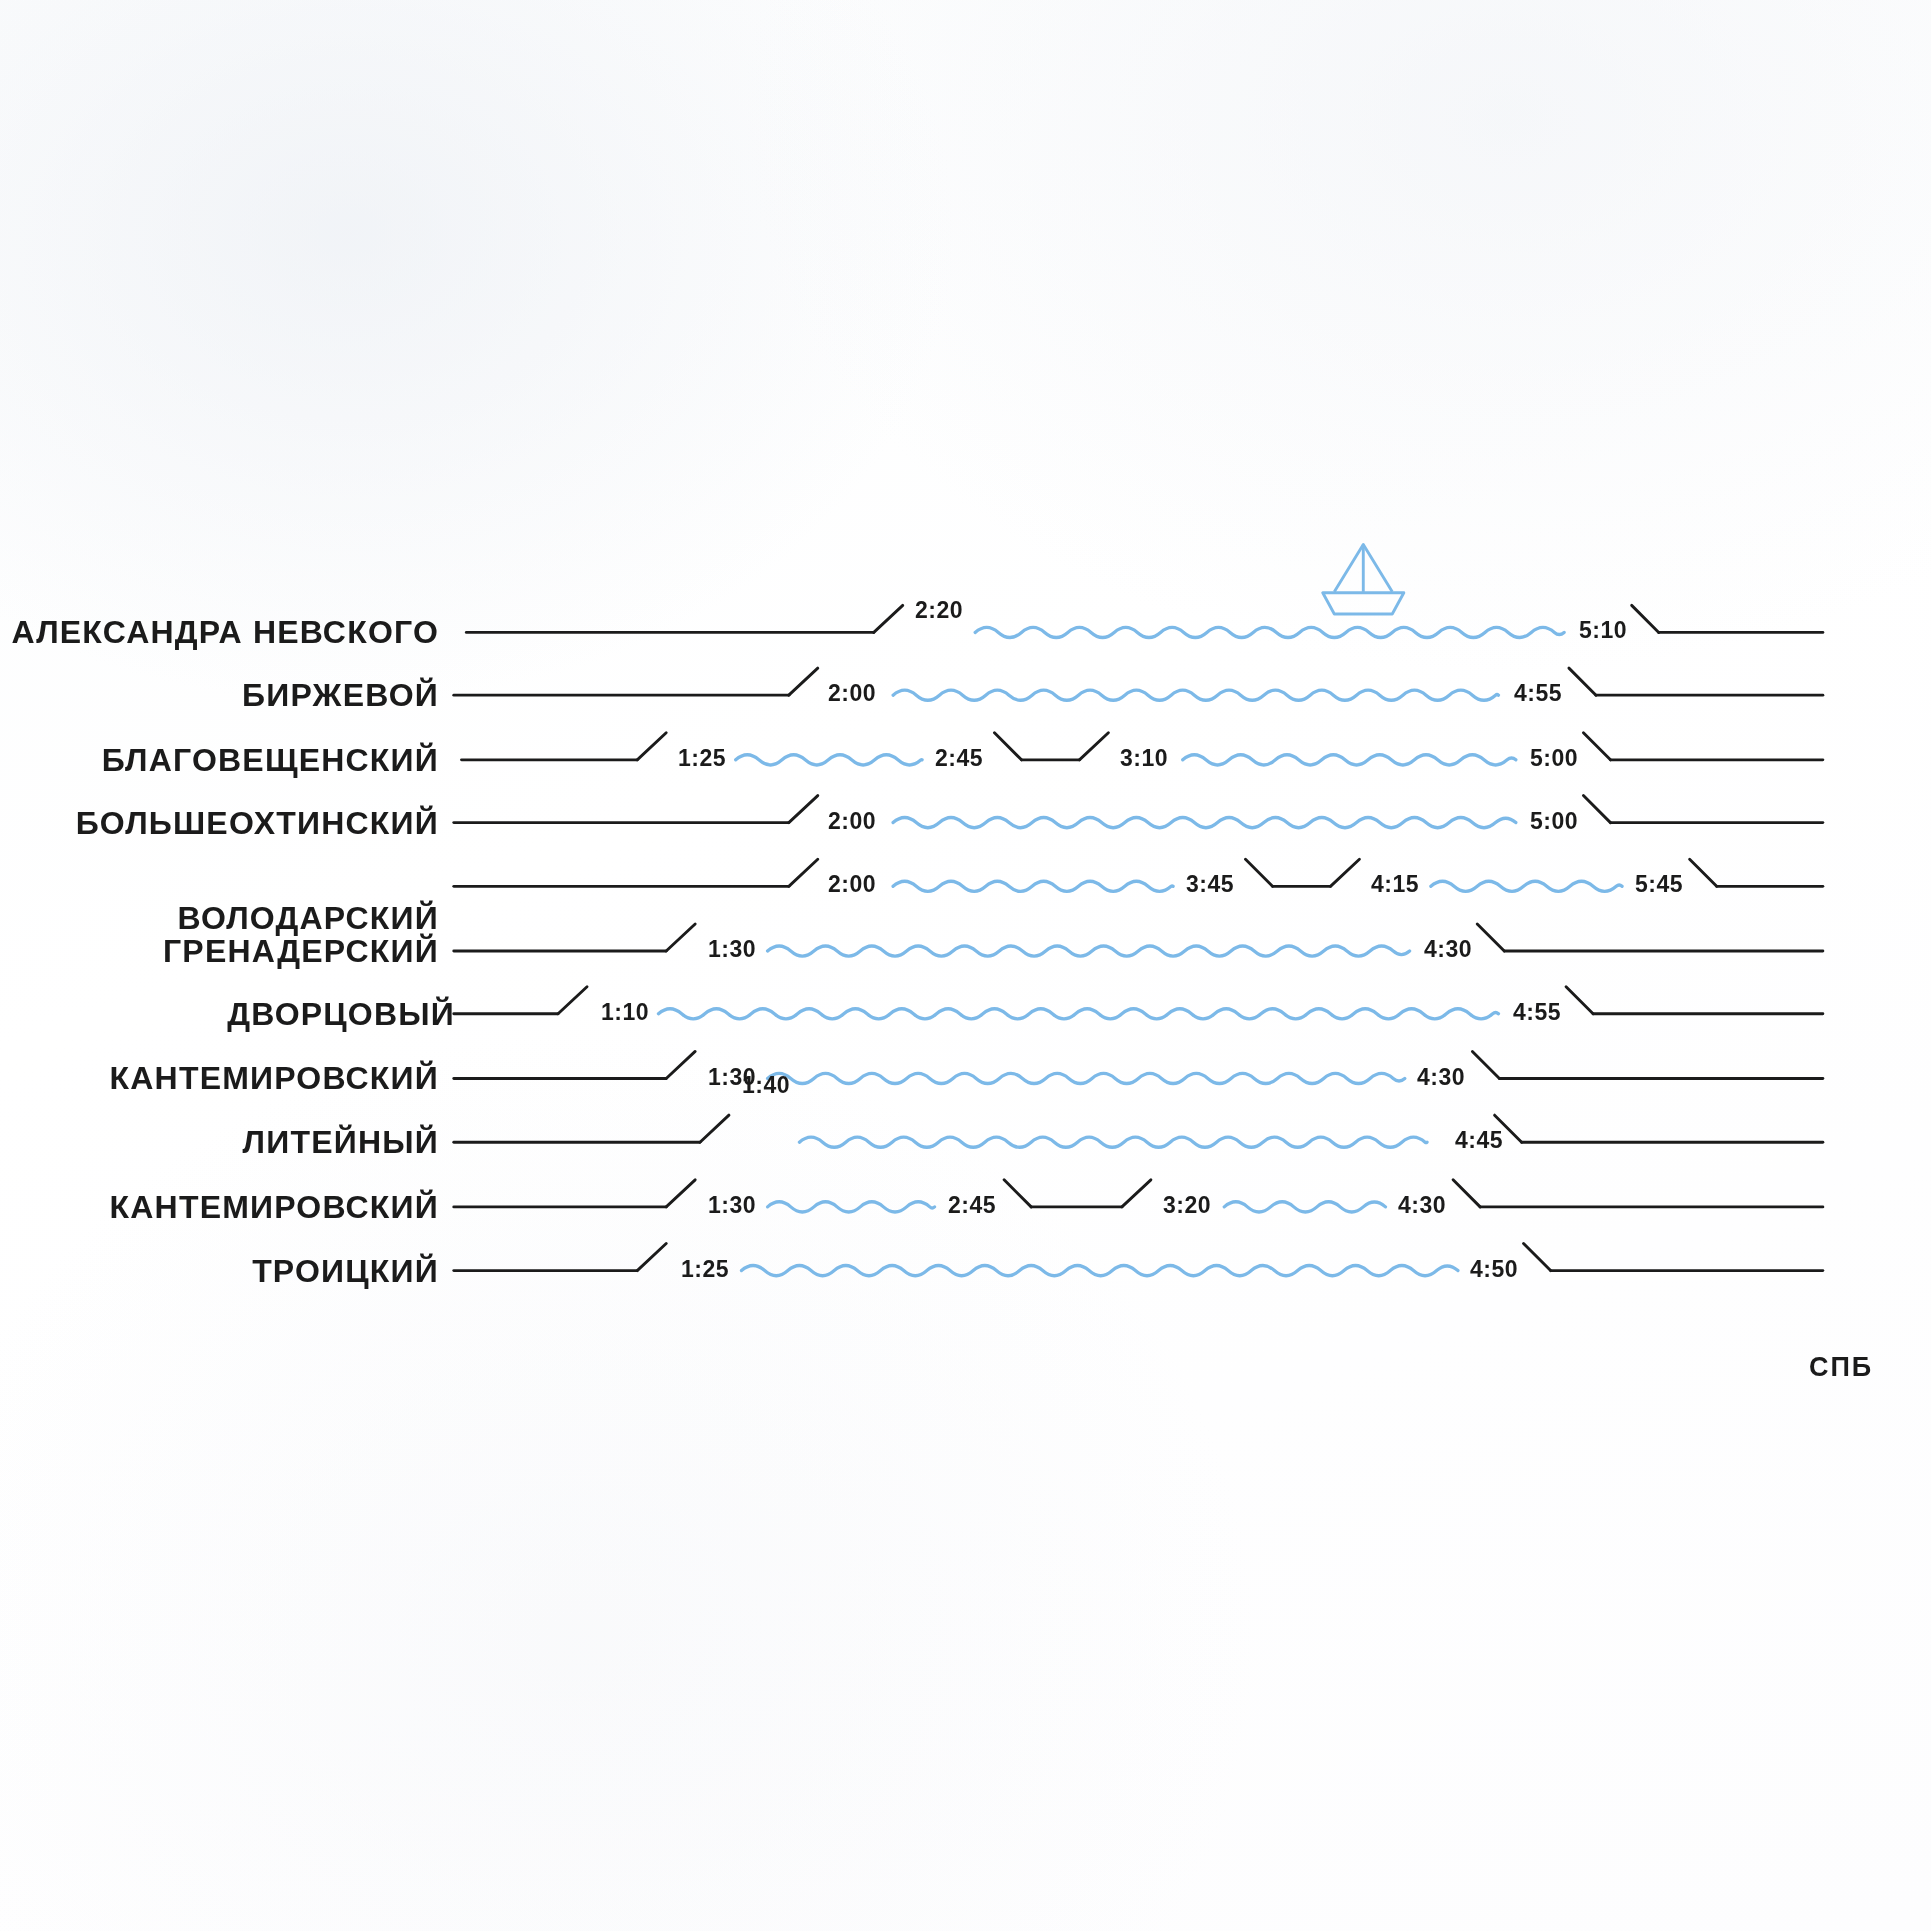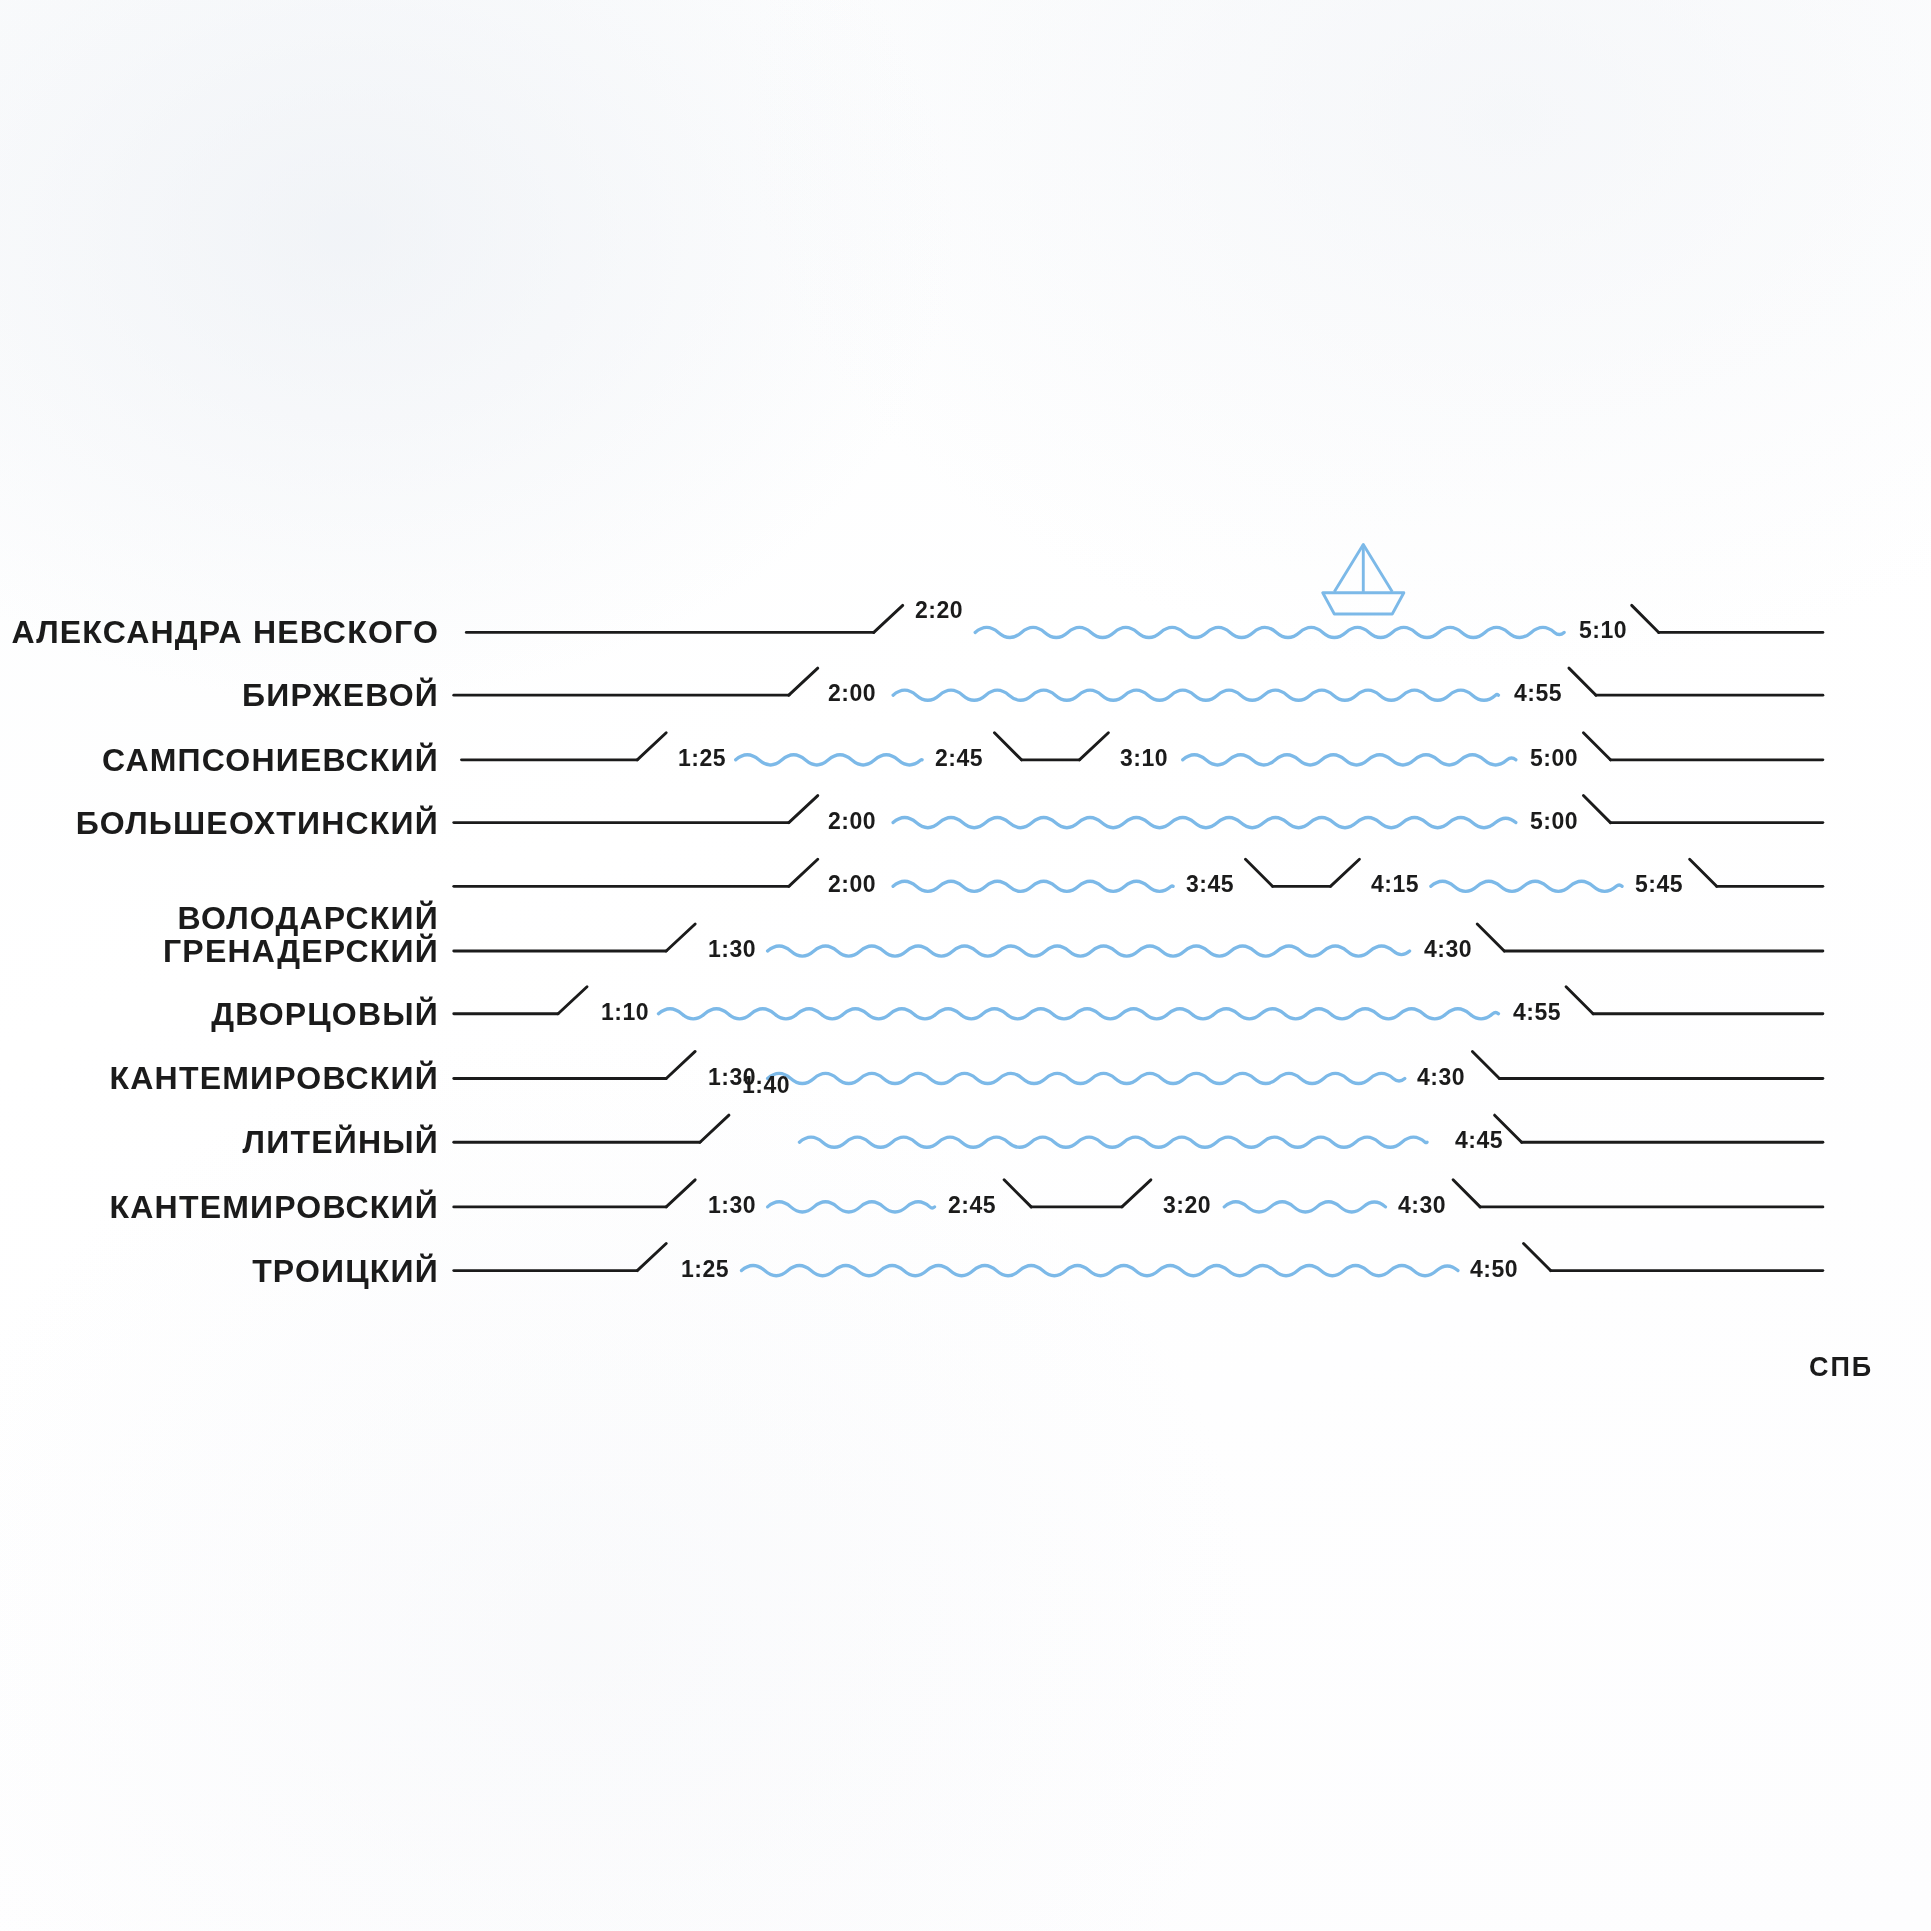--- a/index.html
+++ b/index.html
@@ -146,37 +146,37 @@
     </g>
 </svg>
 
 <div id="labels-layer">
     <div class="row-label" style="top: 632px; left: 0px; width: 439px; padding-right: 0px;">АЛЕКСАНДРА НЕВСКОГО</div>
     <div class="time-label" style="left: 915px; top: 610px; text-align: right;">2:20</div>
     <div class="time-label" style="left: 1579px; top: 630px;">5:10</div>
     <div class="row-label" style="top: 695px; left: 0px; width: 439px; padding-right: 0px;">БИРЖЕВОЙ</div>
     <div class="time-label" style="left: 828px; top: 693px;">2:00</div>
     <div class="time-label" style="left: 1514px; top: 693px;">4:55</div>
-    <div class="row-label" style="top: 760px; left: 0px; width: 439px; padding-right: 0px;">САМПСОНИЕВСКИЙ</div>
+    <div class="row-label" style="top: 760px; left: 0px; width: 439px; padding-right: 0px;">БЛАГОВЕЩЕНСКИЙ</div>
     <div class="time-label" style="left: 678px; top: 758px;">1:25</div>
     <div class="time-label" style="left: 935px; top: 758px;">2:45</div>
     <div class="time-label" style="left: 1120px; top: 758px;">3:10</div>
     <div class="time-label" style="left: 1530px; top: 758px;">5:00</div>
     <div class="row-label" style="top: 823px; left: 0px; width: 439px; padding-right: 0px;">БОЛЬШЕОХТИНСКИЙ</div>
     <div class="time-label" style="left: 828px; top: 821px;">2:00</div>
     <div class="time-label" style="left: 1530px; top: 821px;">5:00</div>
     <div class="row-label" style="top: 886px; left: 0px; width: 439px; padding-right: 0px; margin-top: 32px;">ВОЛОДАРСКИЙ</div>
     <div class="time-label" style="left: 828px; top: 884px;">2:00</div>
     <div class="time-label" style="left: 1186px; top: 884px;">3:45</div>
     <div class="time-label" style="left: 1371px; top: 884px;">4:15</div>
     <div class="time-label" style="left: 1635px; top: 884px;">5:45</div>
     <div class="row-label" style="top: 951px; left: 0px; width: 439px; padding-right: 0px;">ГРЕНАДЕРСКИЙ</div>
     <div class="time-label" style="left: 708px; top: 949px;">1:30</div>
     <div class="time-label" style="left: 1424px; top: 949px;">4:30</div>
-    <div class="row-label" style="top: 1014px; left: 0px; width: 439px; padding-right: 0px;">ДВОРЦОВЫЙ</div>
+    <div class="row-label" style="top: 1014px; left: 16px; width: 439px; padding-right: 0px;">ДВОРЦОВЫЙ</div>
     <div class="time-label" style="left: 601px; top: 1012px;">1:10</div>
     <div class="time-label" style="left: 1513px; top: 1012px;">4:55</div>
     <div class="row-label" style="top: 1078px; left: 0px; width: 439px; padding-right: 0px;">КАНТЕМИРОВСКИЙ</div>
     <div class="time-label" style="left: 708px; top: 1077px;">1:30</div>
     <div class="time-label" style="left: 1417px; top: 1077px;">4:30</div>
     <div class="row-label" style="top: 1142px; left: 0px; width: 439px; padding-right: 0px;">ЛИТЕЙНЫЙ</div>
     <div class="time-label" style="left: 742px; top: 1085px;">1:40</div>
     <div class="time-label" style="left: 1441px; top: 1140px; margin-left: 14px;">4:45</div>
     <div class="row-label" style="top: 1207px; left: 0px; width: 439px; padding-right: 0px;">КАНТЕМИРОВСКИЙ</div>
     <div class="time-label" style="left: 708px; top: 1205px;">1:30</div>

